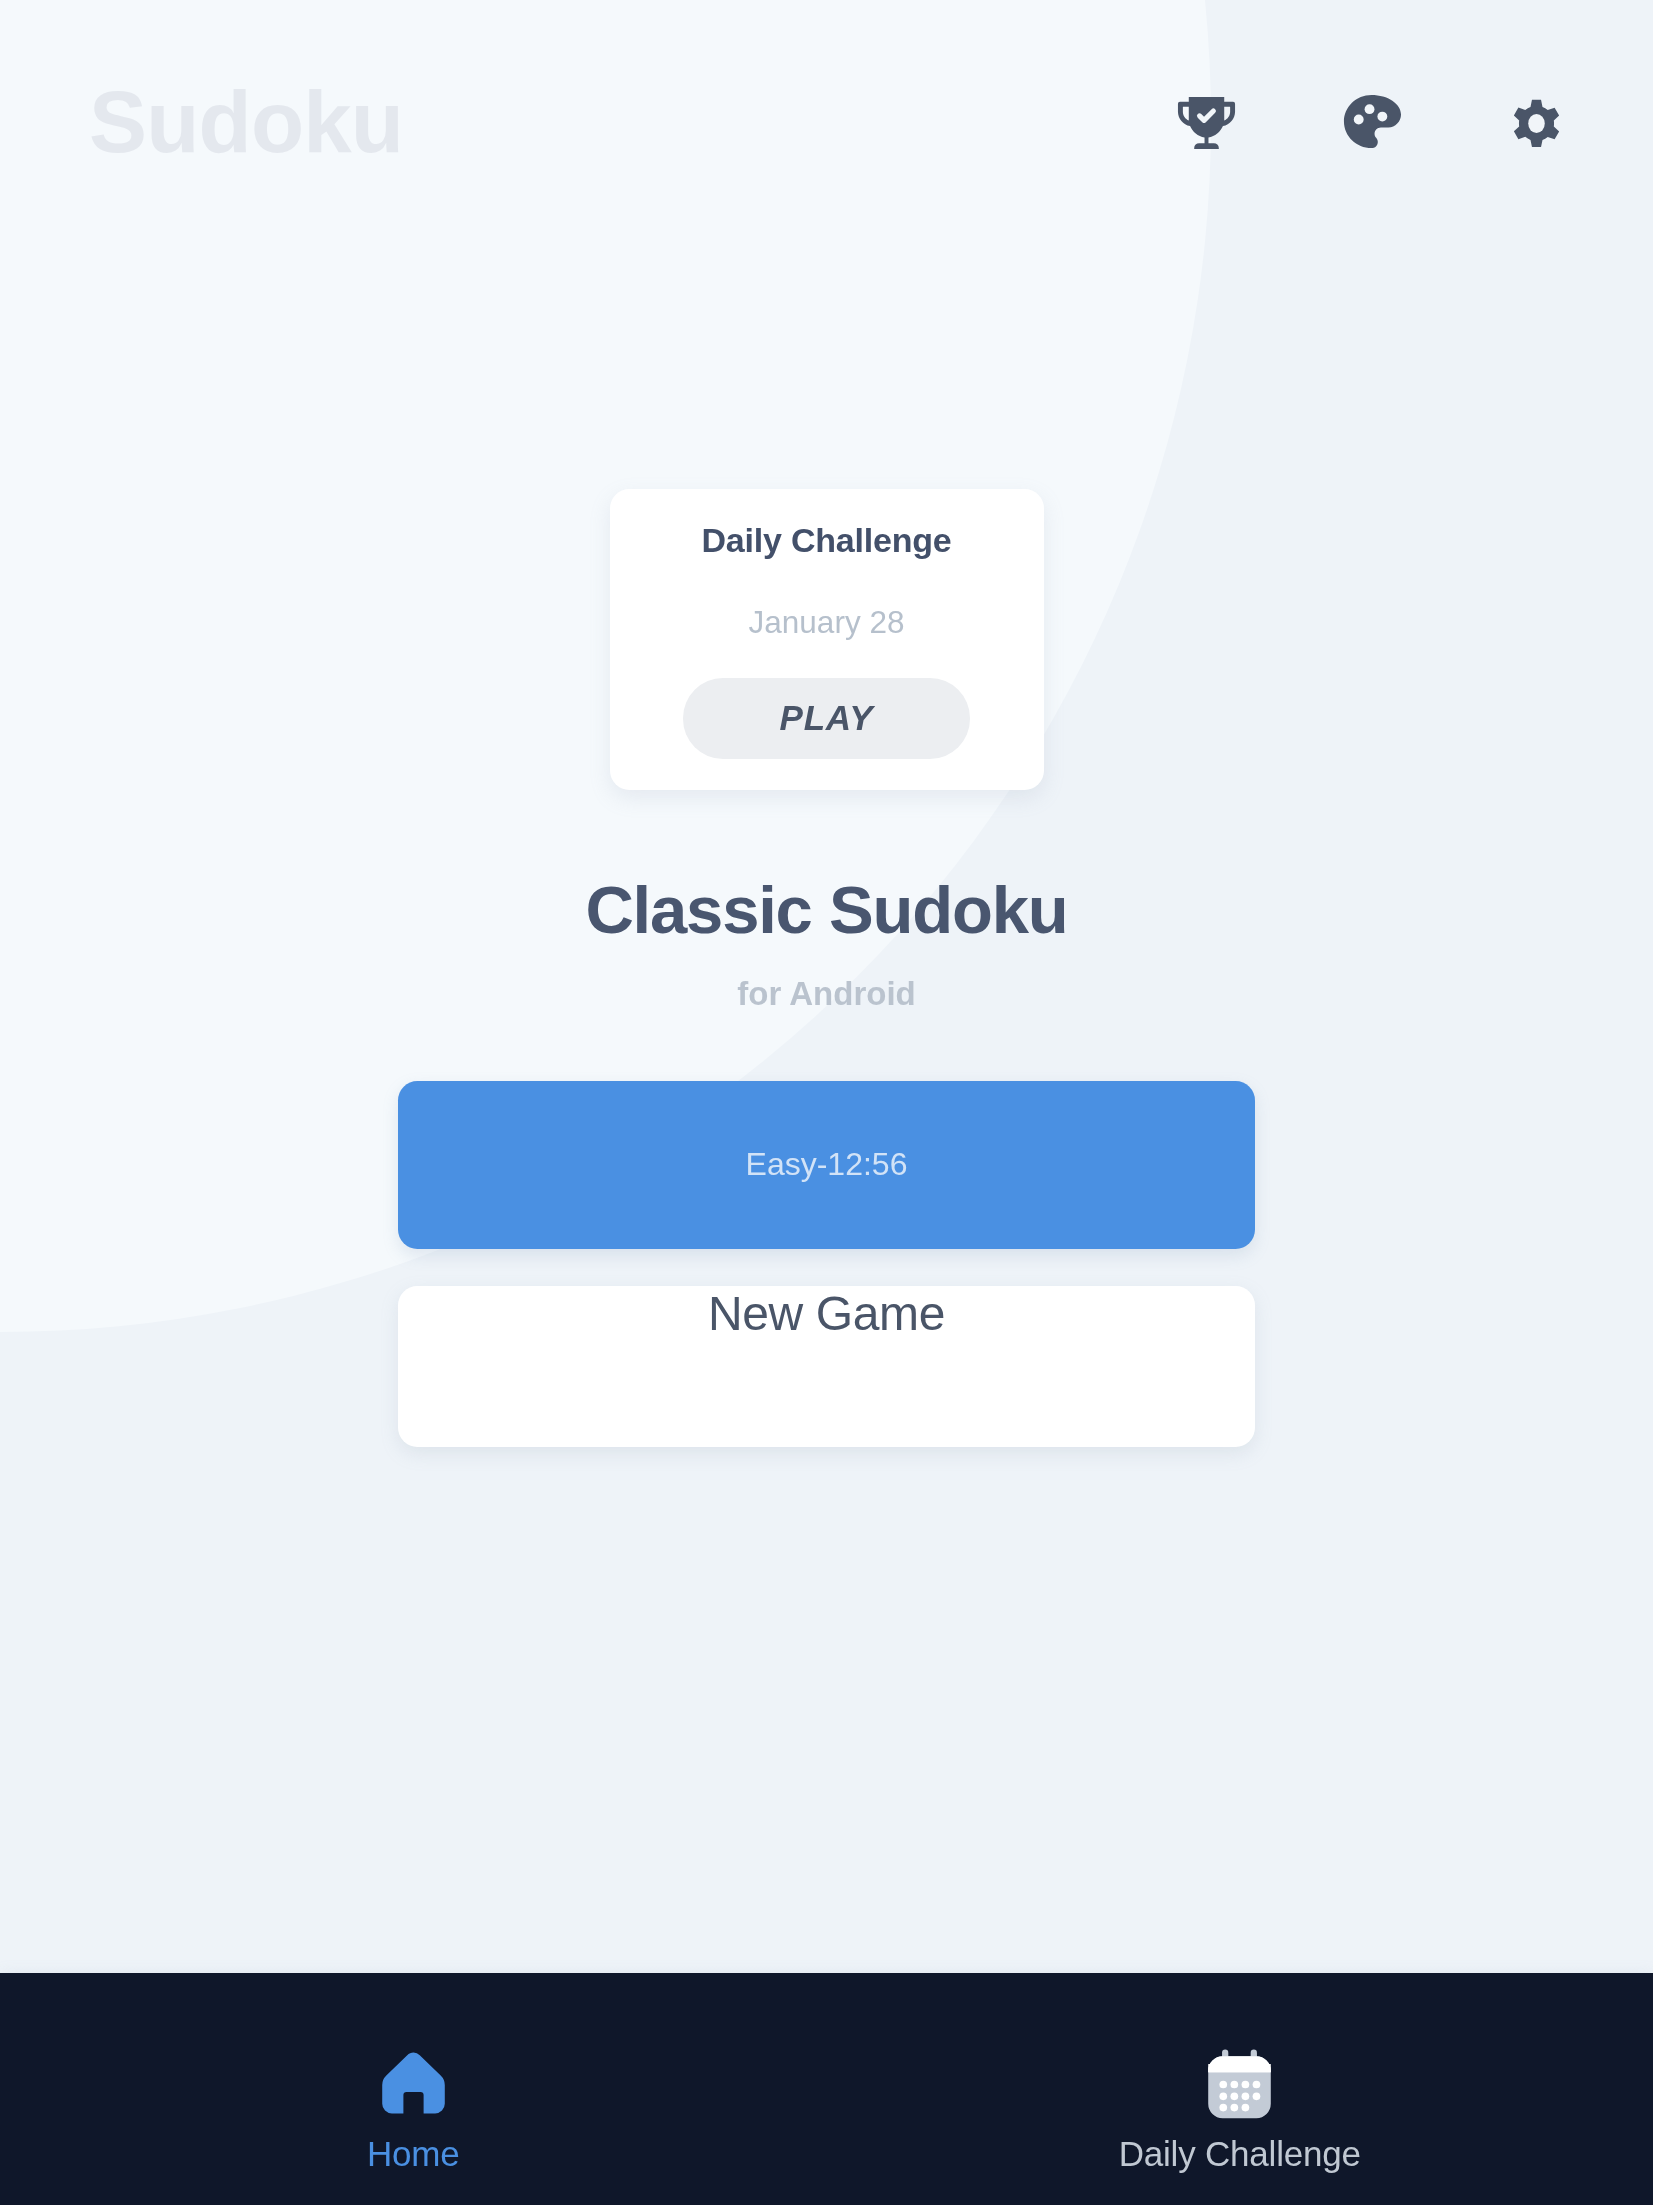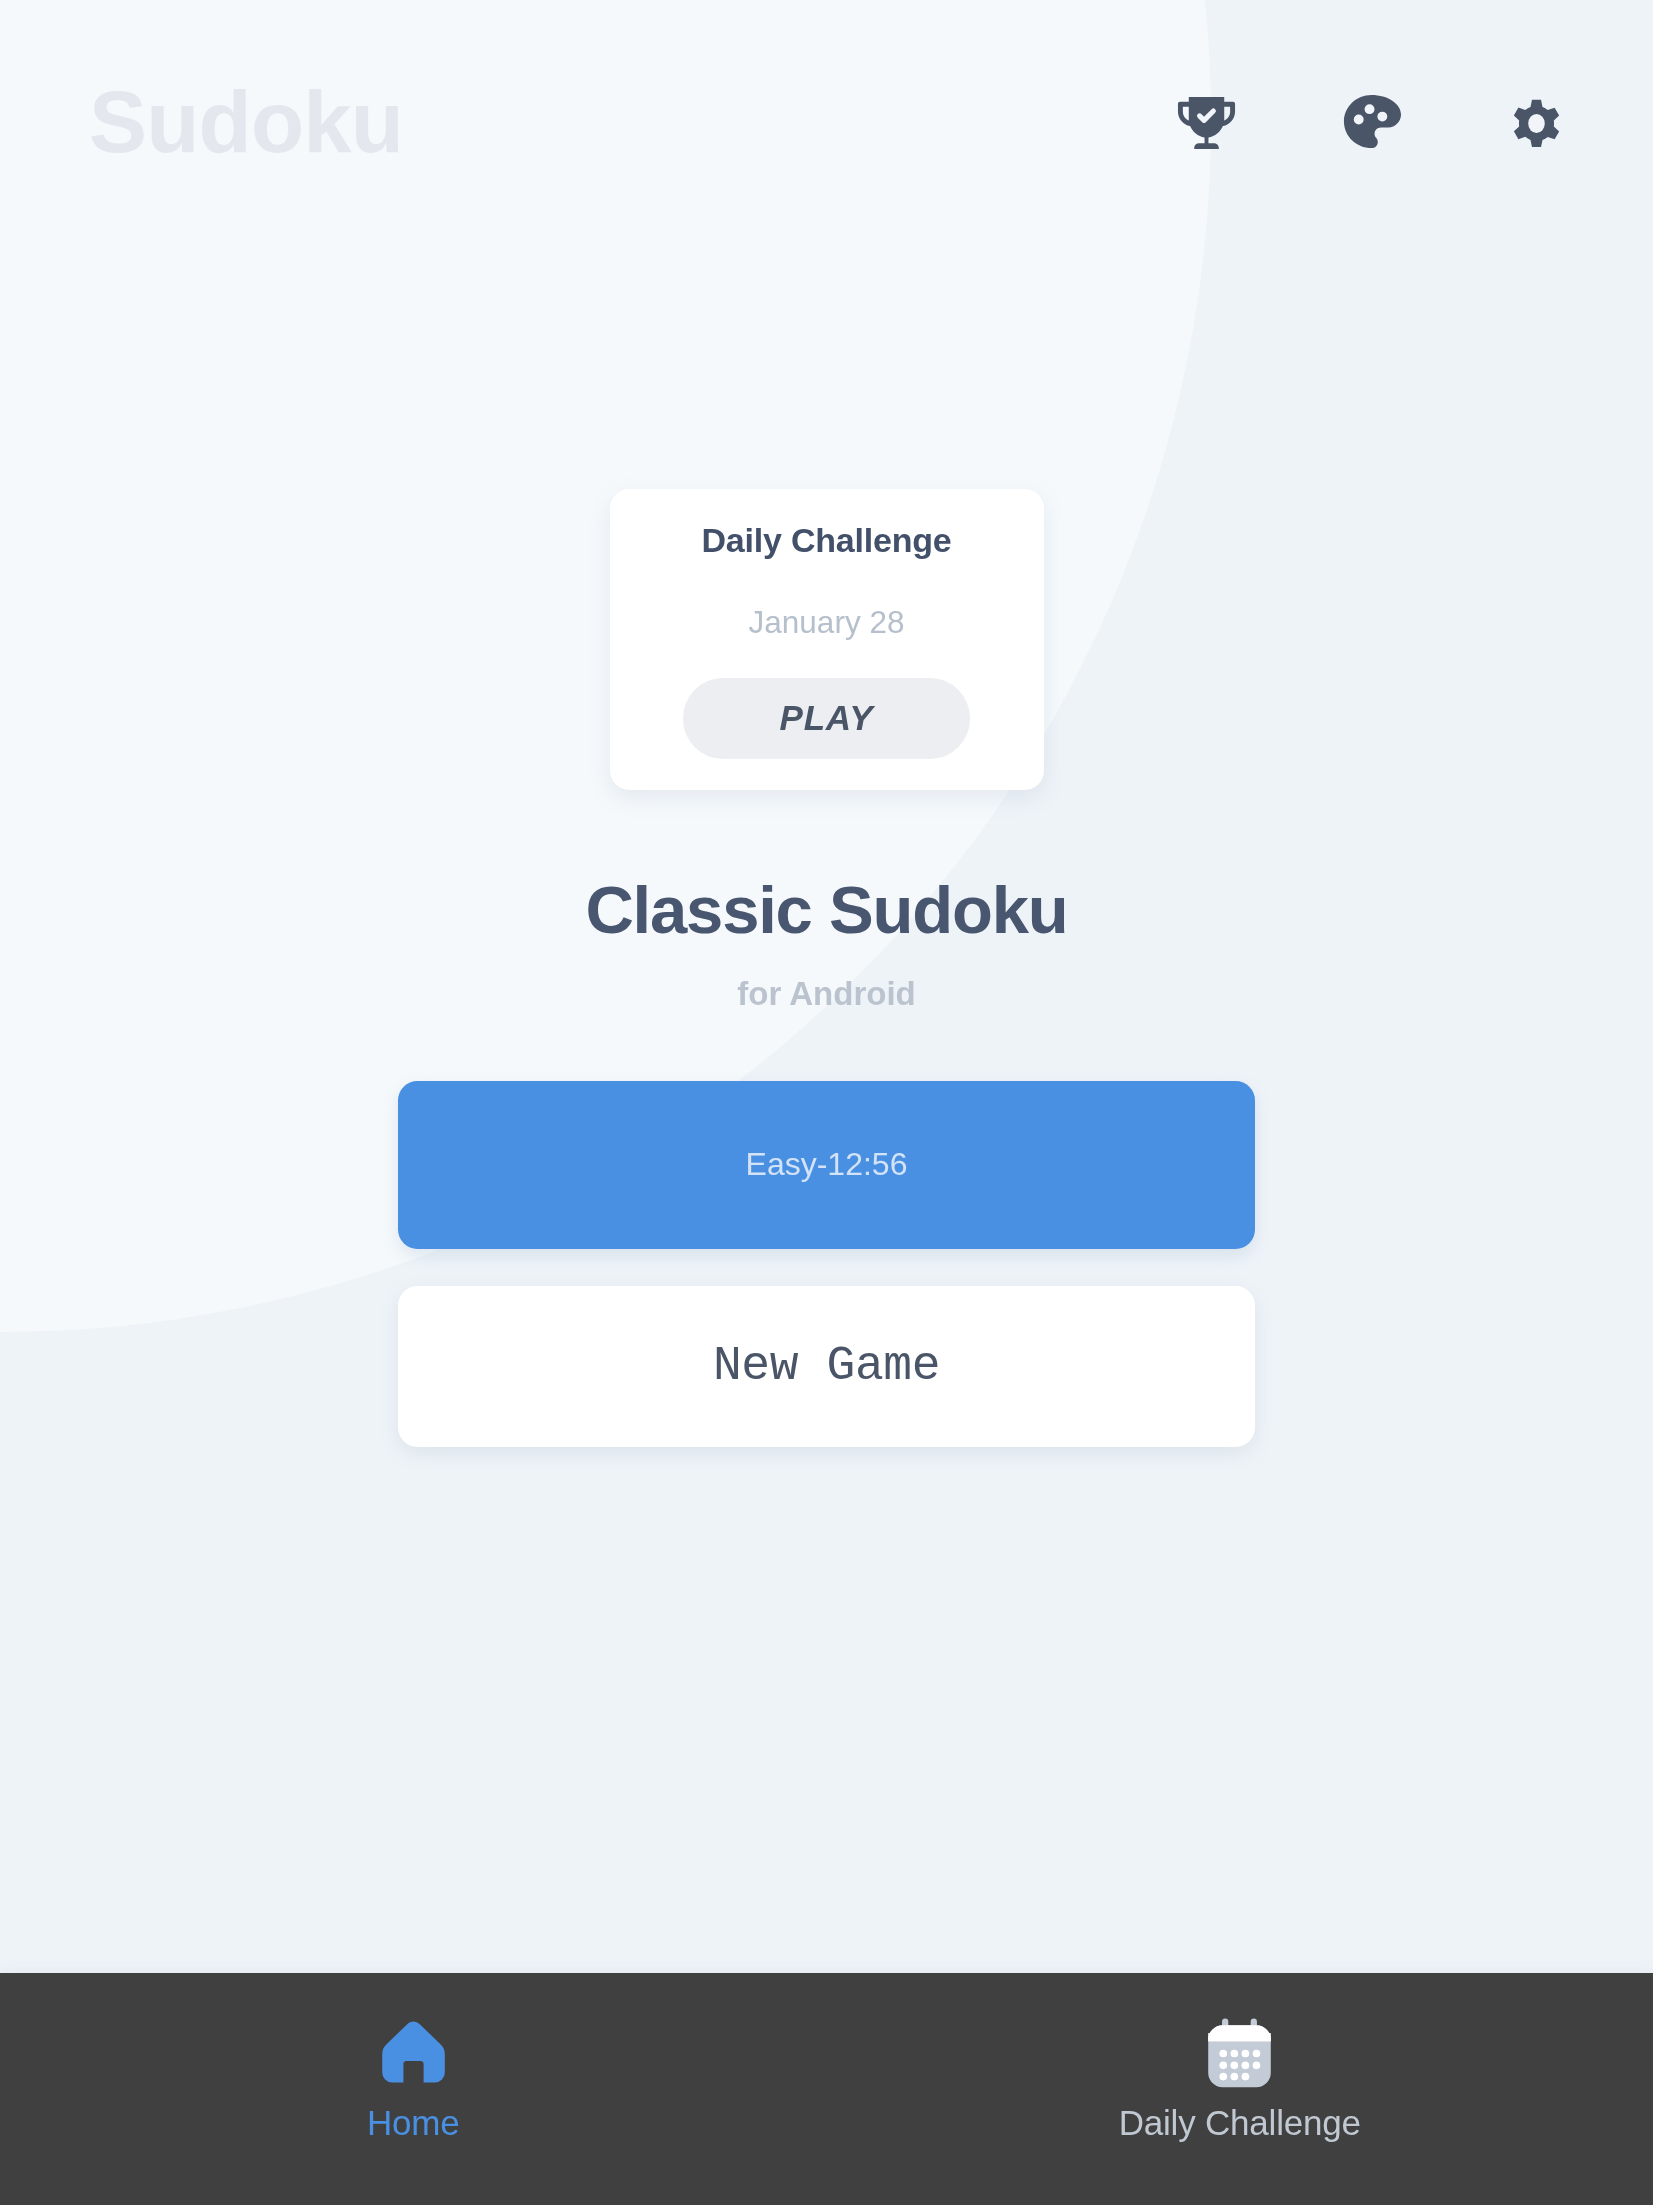--- a/index.html
+++ b/index.html
@@ -166,36 +166,35 @@
   #continue-sub {
     font-size:32px; font-weight:400;
     color:#d2e3f7;
   }
   #new-game-button {
     margin-top:37px;
     width:100%; height:161px;
     border-radius:19.4px;
     background:#ffffff;
     border:none;
-    display:flex; align-items:center; justify-content:center;
+    display:flex; align-items:flex-start; justify-content:center;
     cursor:pointer;
     box-shadow:0 6.5px 18px rgba(140,158,180,.17);
-    font-family:Liberation Mono, monospace;
   }
   #new-game-label {
     font-size:48px; font-weight:400;
     color:#4a5568; letter-spacing:-0.4px;
   }
 
   
   #bottom-nav {
     flex:none;
     height:232px;
-    background:#404040;
-    display:flex; align-items:flex-start;
+    background:#0f172a;
+    display:flex; align-items:center;
     box-shadow:0 -2.4px 13px rgba(150,165,185,.10);
     position:relative; z-index:2;
   }
   .nav-item {
     flex:1 1 0;
     display:flex; flex-direction:column; align-items:center;
     padding-top:42px;
     cursor:pointer;
   }
   .nav-icon { width:77px; height:77px; display:block; }

